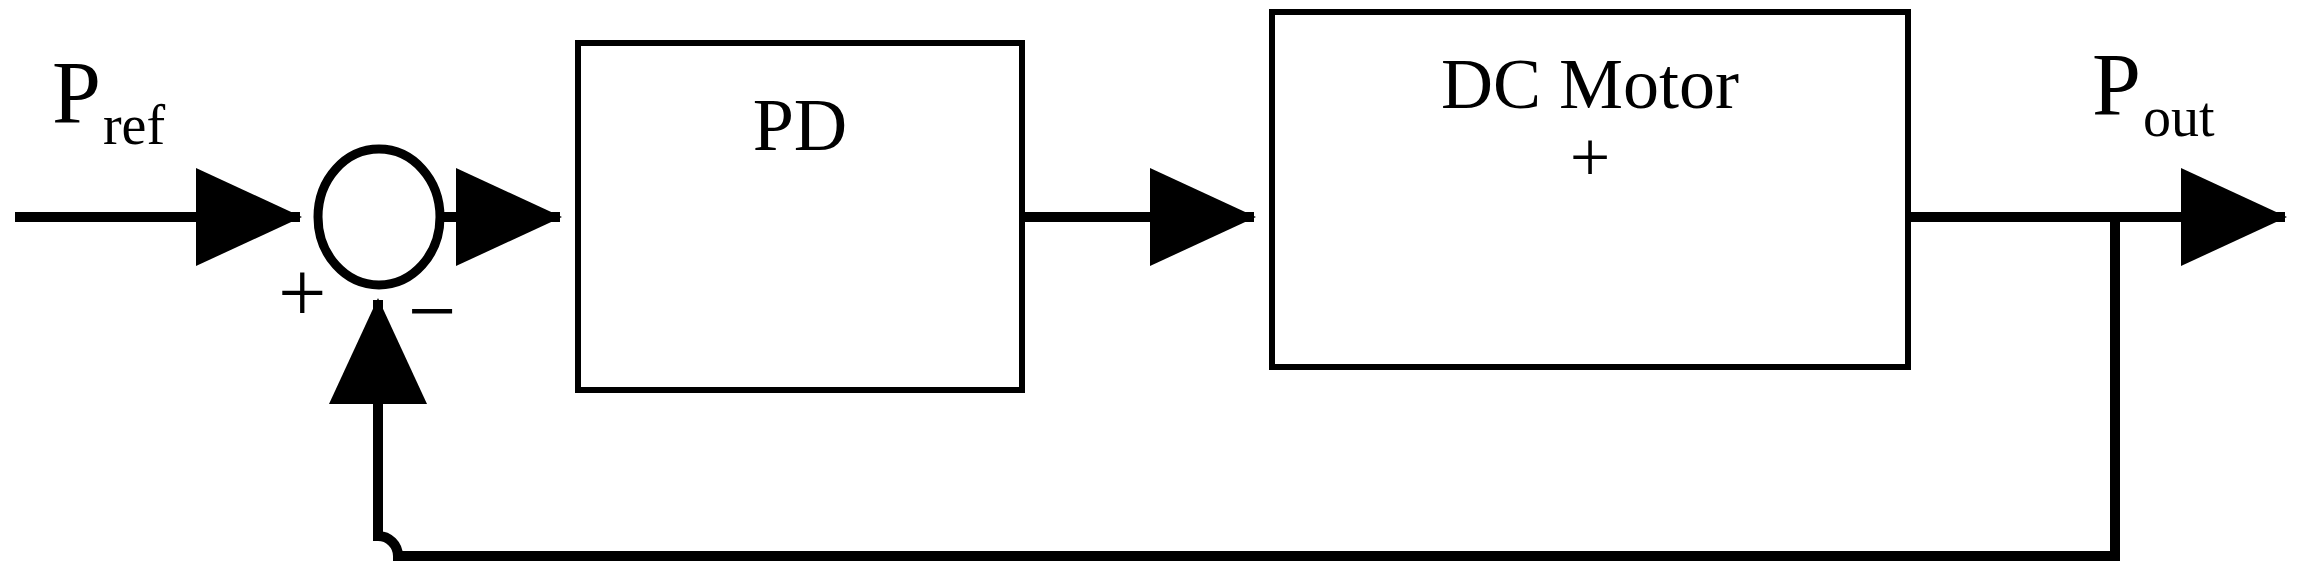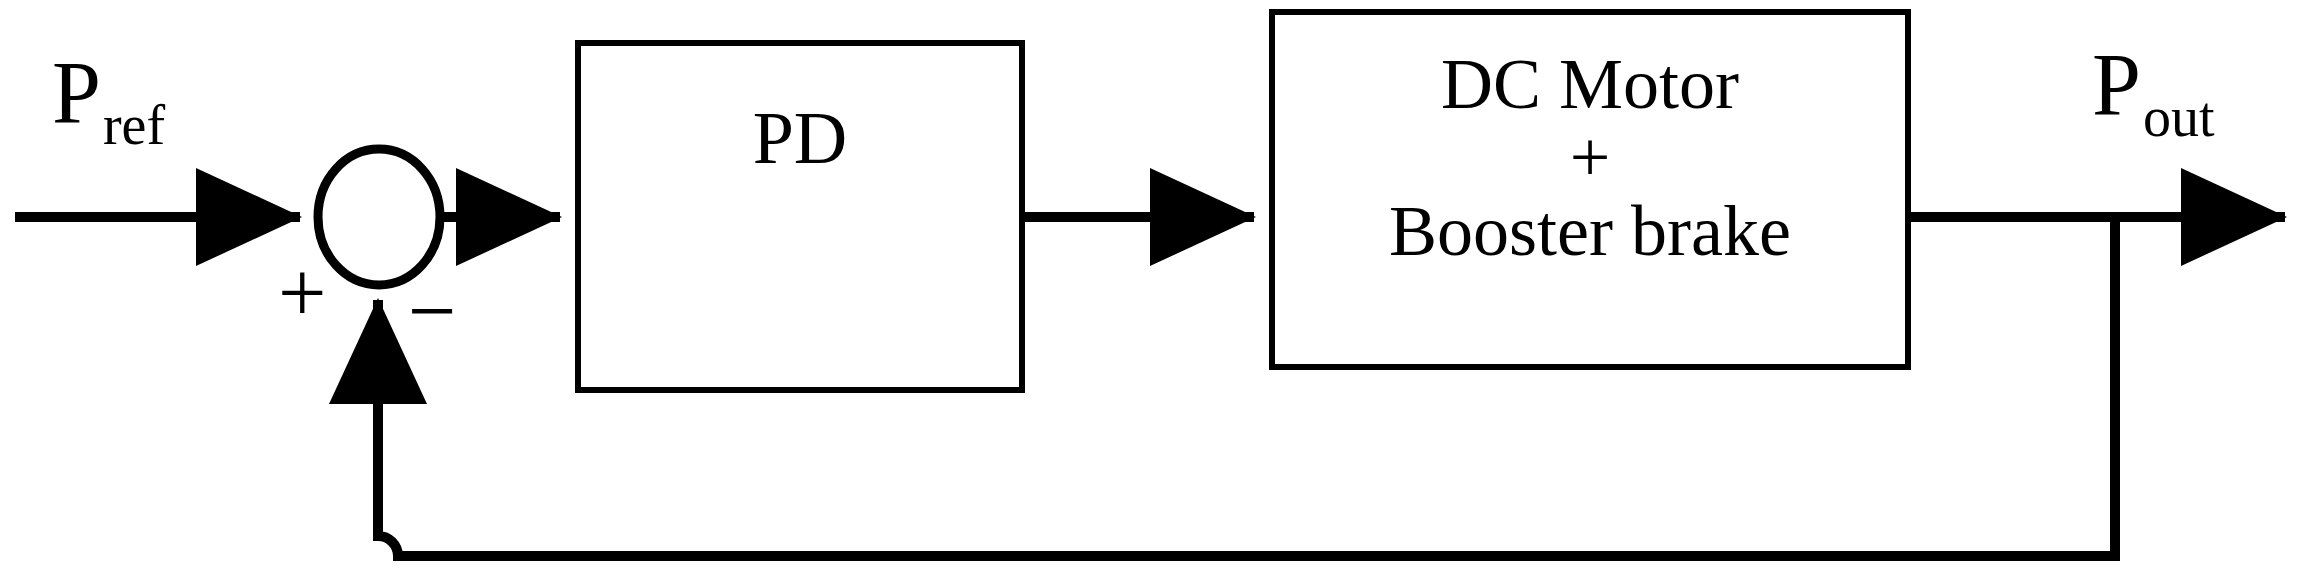--- a/index.html
+++ b/index.html
@@ -28,21 +28,21 @@
     color: #000000;
     font-family: "Liberation Serif", "DejaVu Serif", serif;
     text-align: center;
     white-space: nowrap;
     line-height: 1.02;
     user-select: none;
   }
   
   #pd-text {
     left: 578px;
-    top: 101px;
+    top: 88px;
     width: 444px;
     font-size: 74px;
   }
   #motor-text {
     left: 1272px;
     top: 48px;
     width: 636px;
     font-size: 72px;
   }
   .blk-line { display: block; }
@@ -120,16 +120,15 @@
 
   <div class="sign" id="sign-minus">−</div>
 
   <div class="blk-label" id="pd-text">
     <span class="blk-line">PD</span>
   </div>
 
   <div class="blk-label" id="motor-text">
     <span class="blk-line">DC Motor</span>
     <span class="blk-line">+</span>
-    <span class="blk-line">Booster brake</span>
   </div>
 
 </div>
 
 </body></html>

